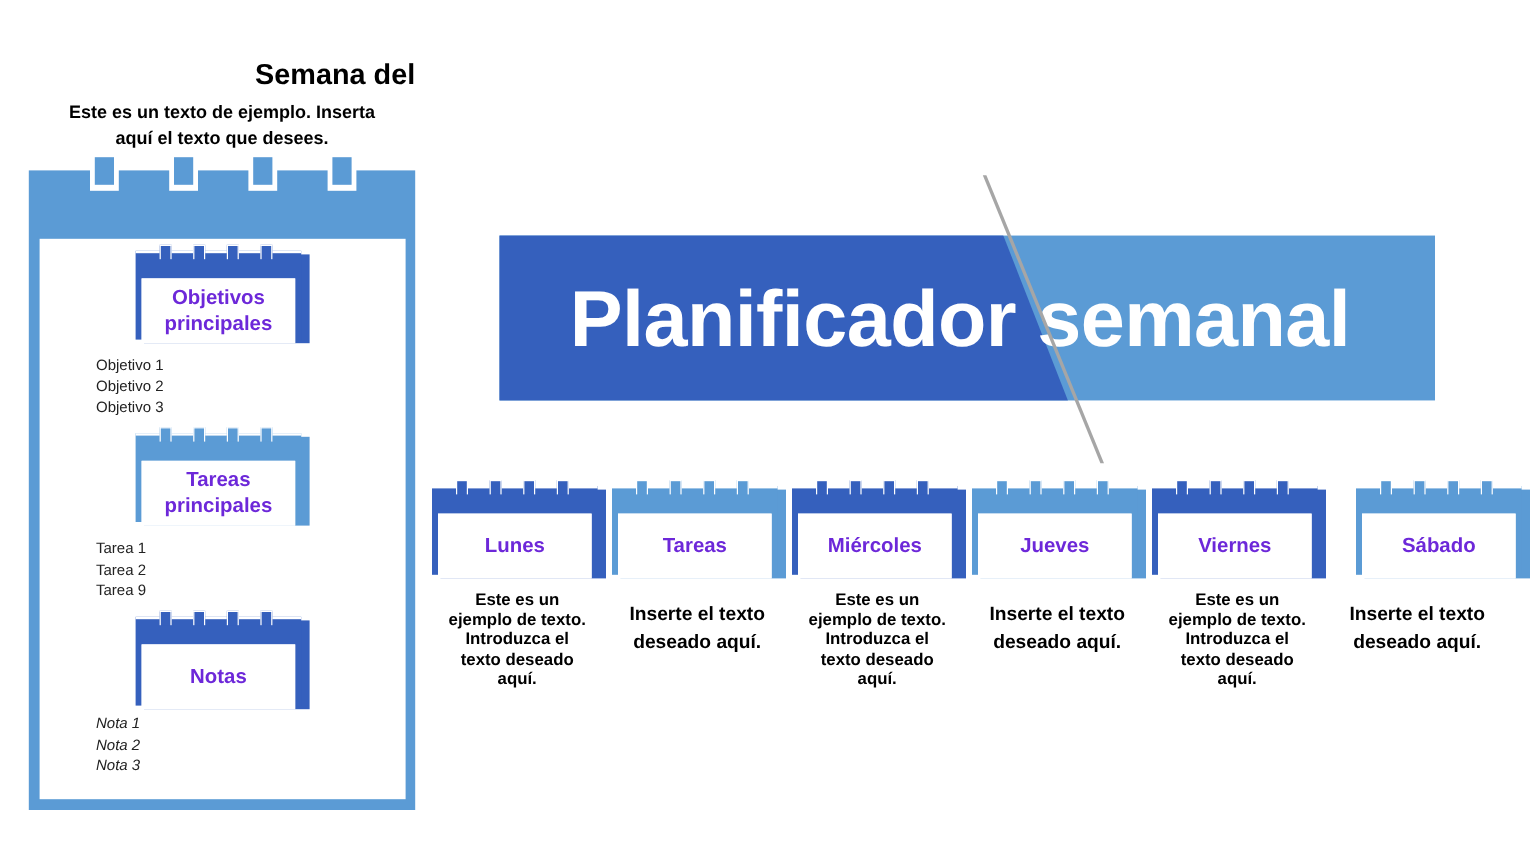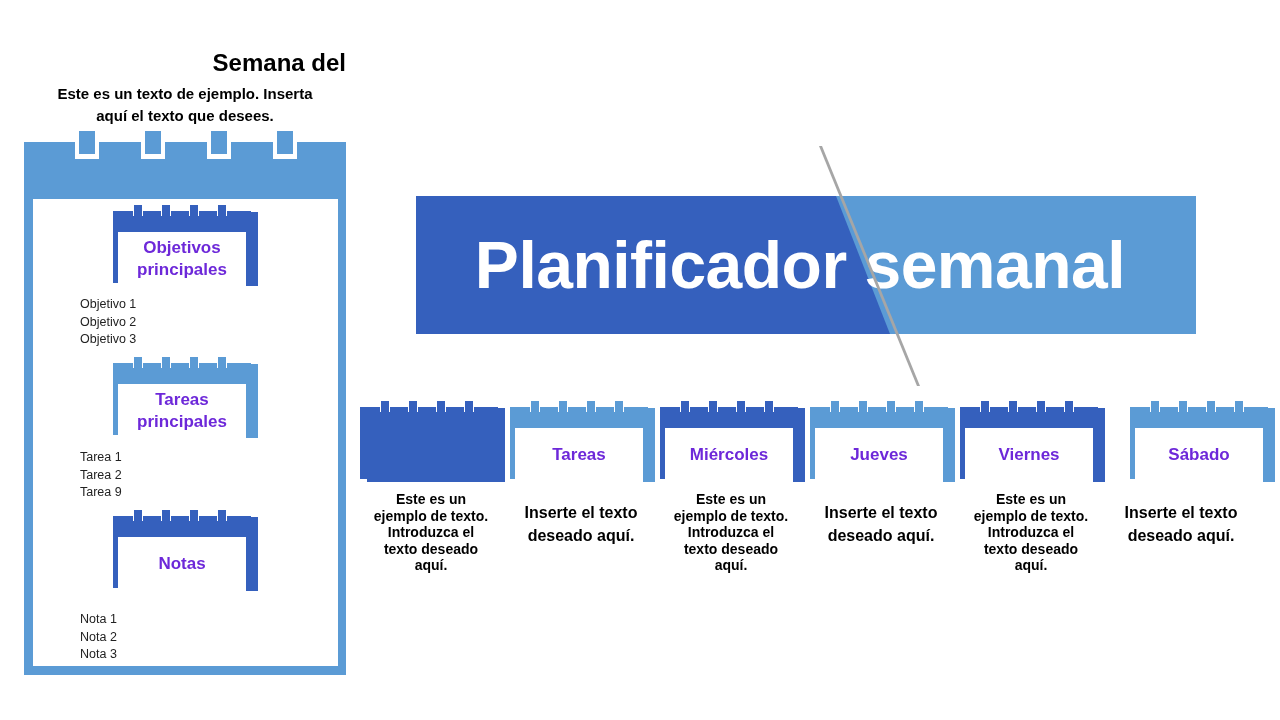--- a/index.html
+++ b/index.html
@@ -147,21 +147,21 @@
       <div class="ring" style="left:20px;"></div>
       <div class="ring" style="left:48px;"></div>
       <div class="ring" style="left:76px;"></div>
       <div class="ring" style="left:104px;"></div>
       <div class="face">
         <div>
           <div>Notas</div>
         </div>
       </div>
     </div>
-    <div class="list" style="top:412px;">
+    <div class="list" style="top:396px;font-style:italic;">
       <div>Nota 1</div>
       <div>Nota 2</div>
       <div>Nota 3</div>
     </div>
   </div>
 </div>
 
 <div id="banner" class="abs">
   <svg id="banner-svg" width="780" height="138">
     <rect x="0" y="0" width="780" height="138" fill="#5B9BD5"></rect>
@@ -174,20 +174,21 @@
 </svg>
 
 <div id="days">
     <div class="cal dark" style="left: 360px; top: 400px;">
       <div class="back"></div>
       <div class="front"></div>
       <div class="ring" style="left:20px;"></div>
       <div class="ring" style="left:48px;"></div>
       <div class="ring" style="left:76px;"></div>
       <div class="ring" style="left:104px;"></div>
+      <div class="face">Lunes</div>
     </div>
     <div class="day-text small" style="left: 356px; top: 491px;">
       <div>Este es un</div>
       <div>ejemplo de texto.</div>
       <div>Introduzca el</div>
       <div>texto deseado</div>
       <div>aquí.</div>
     </div>
     <div class="cal light" style="left: 510px; top: 400px;">
       <div class="back"></div>

